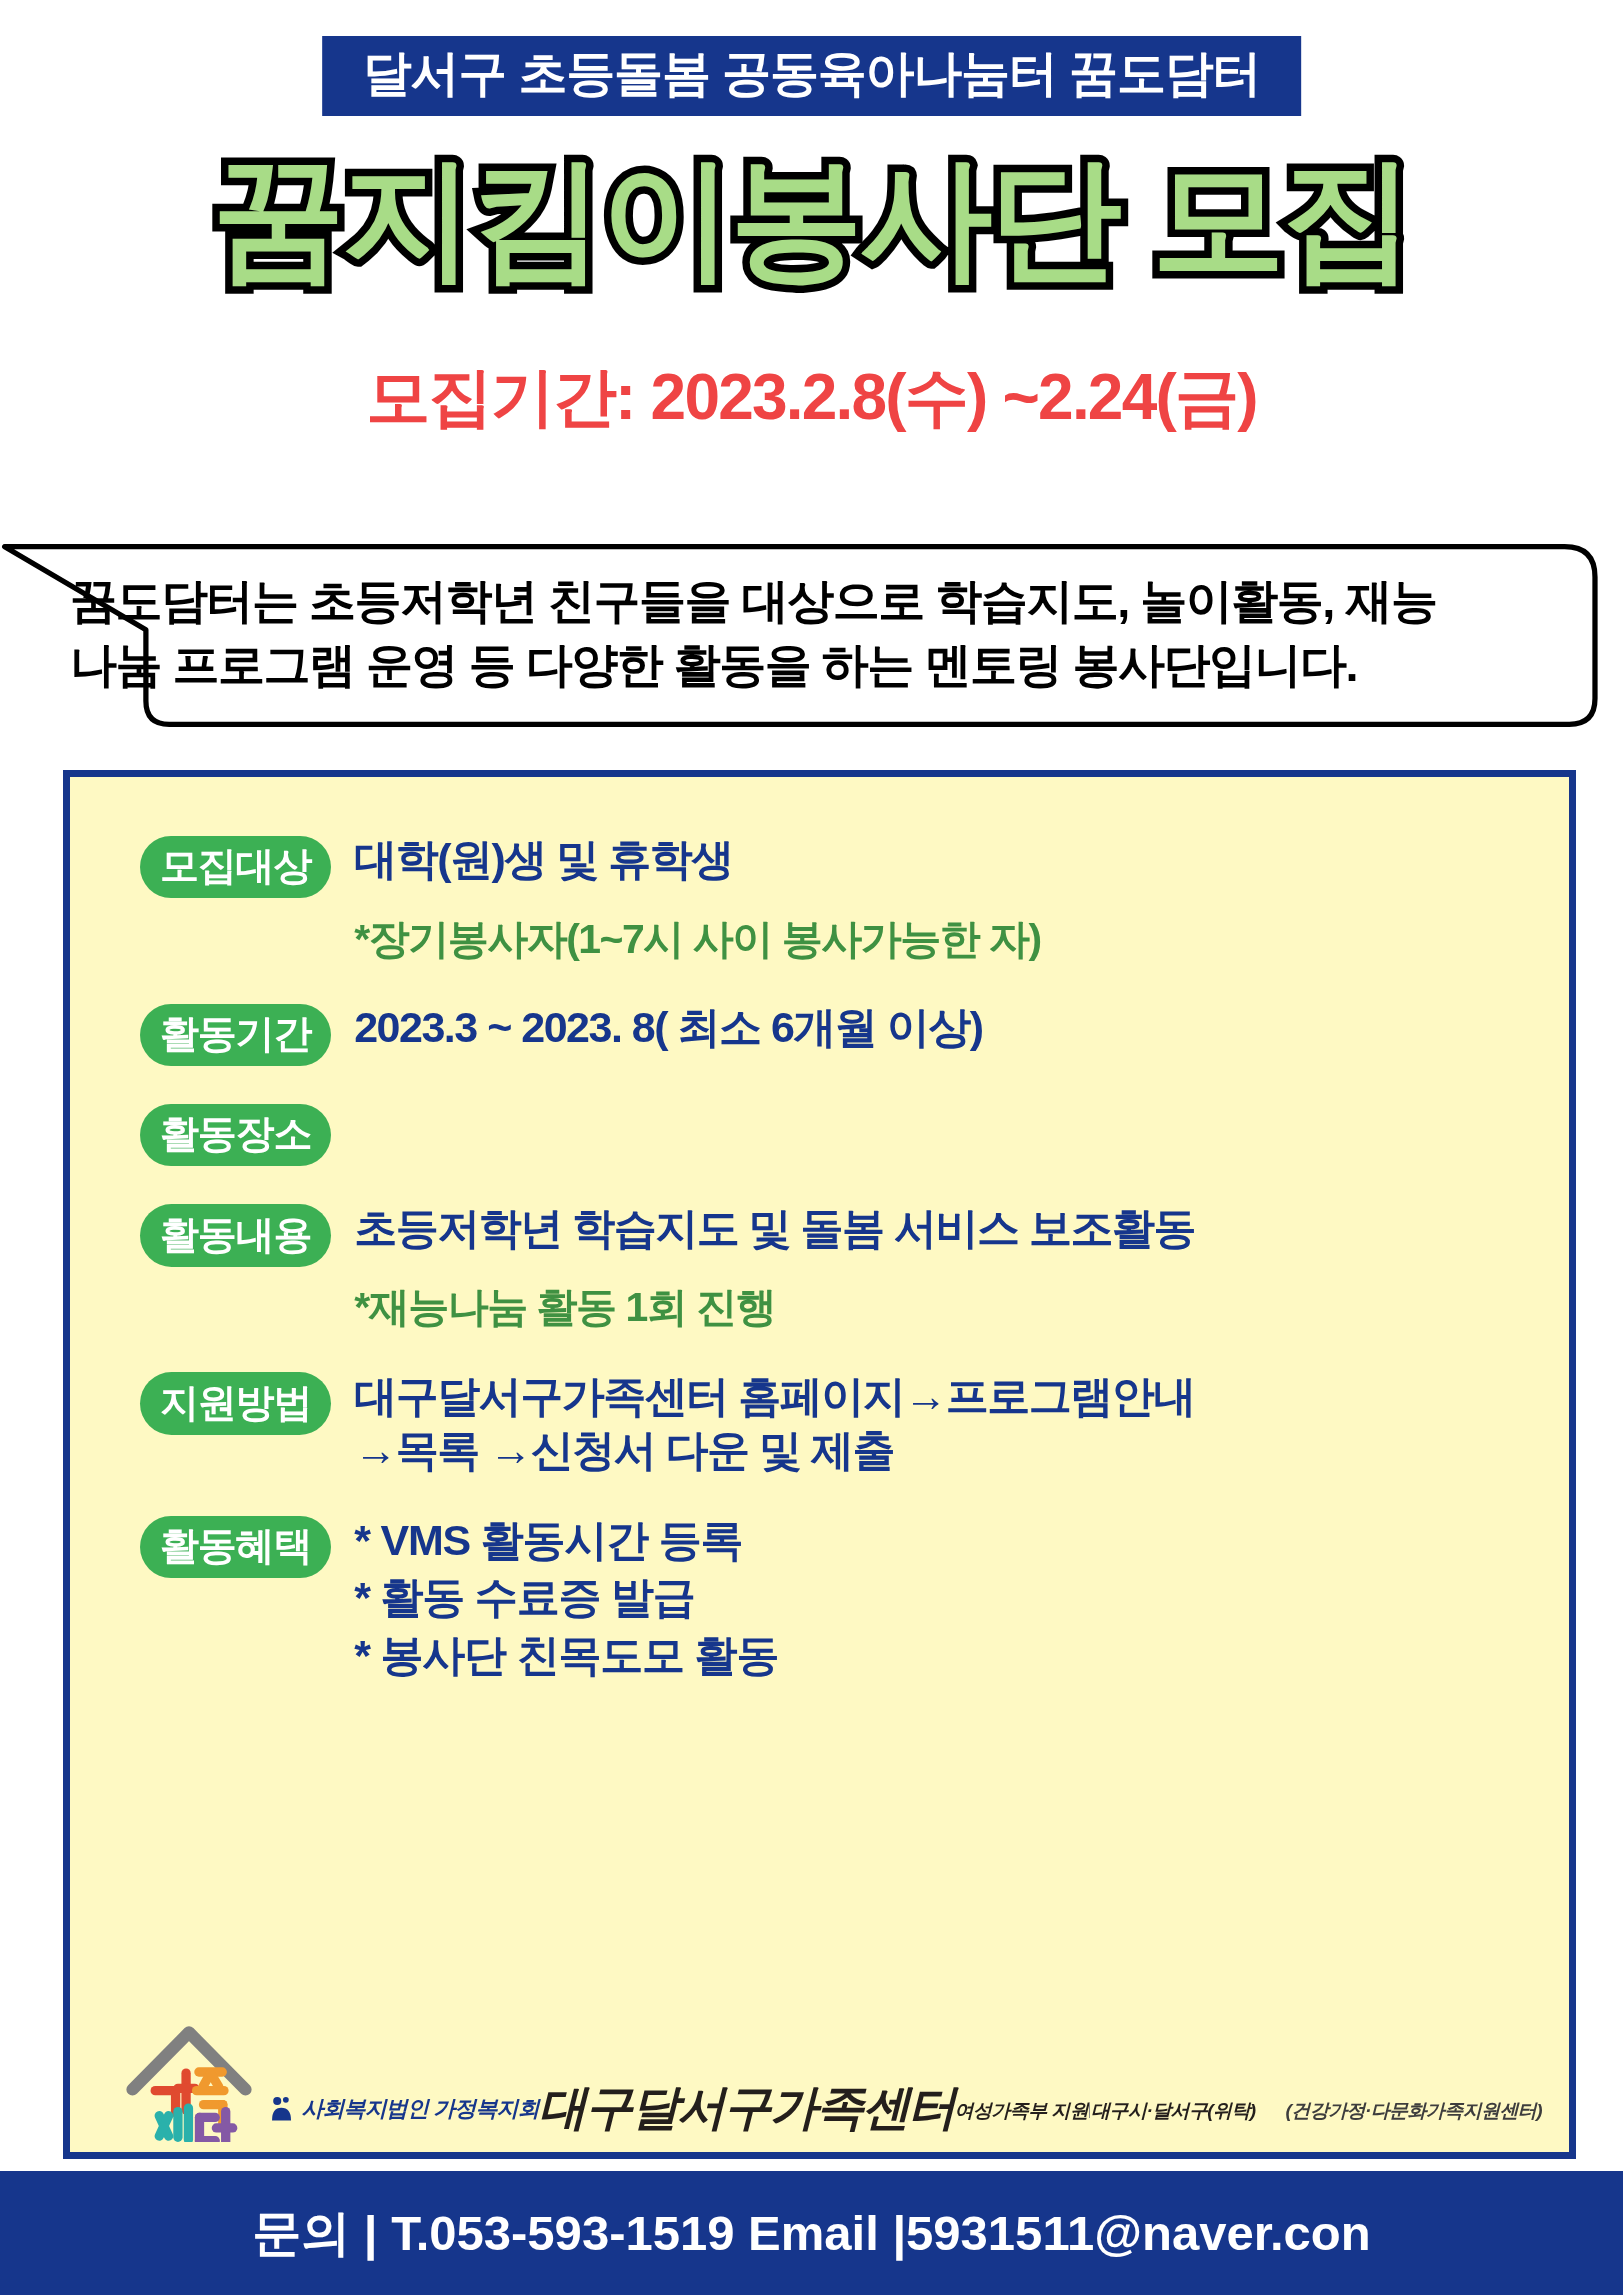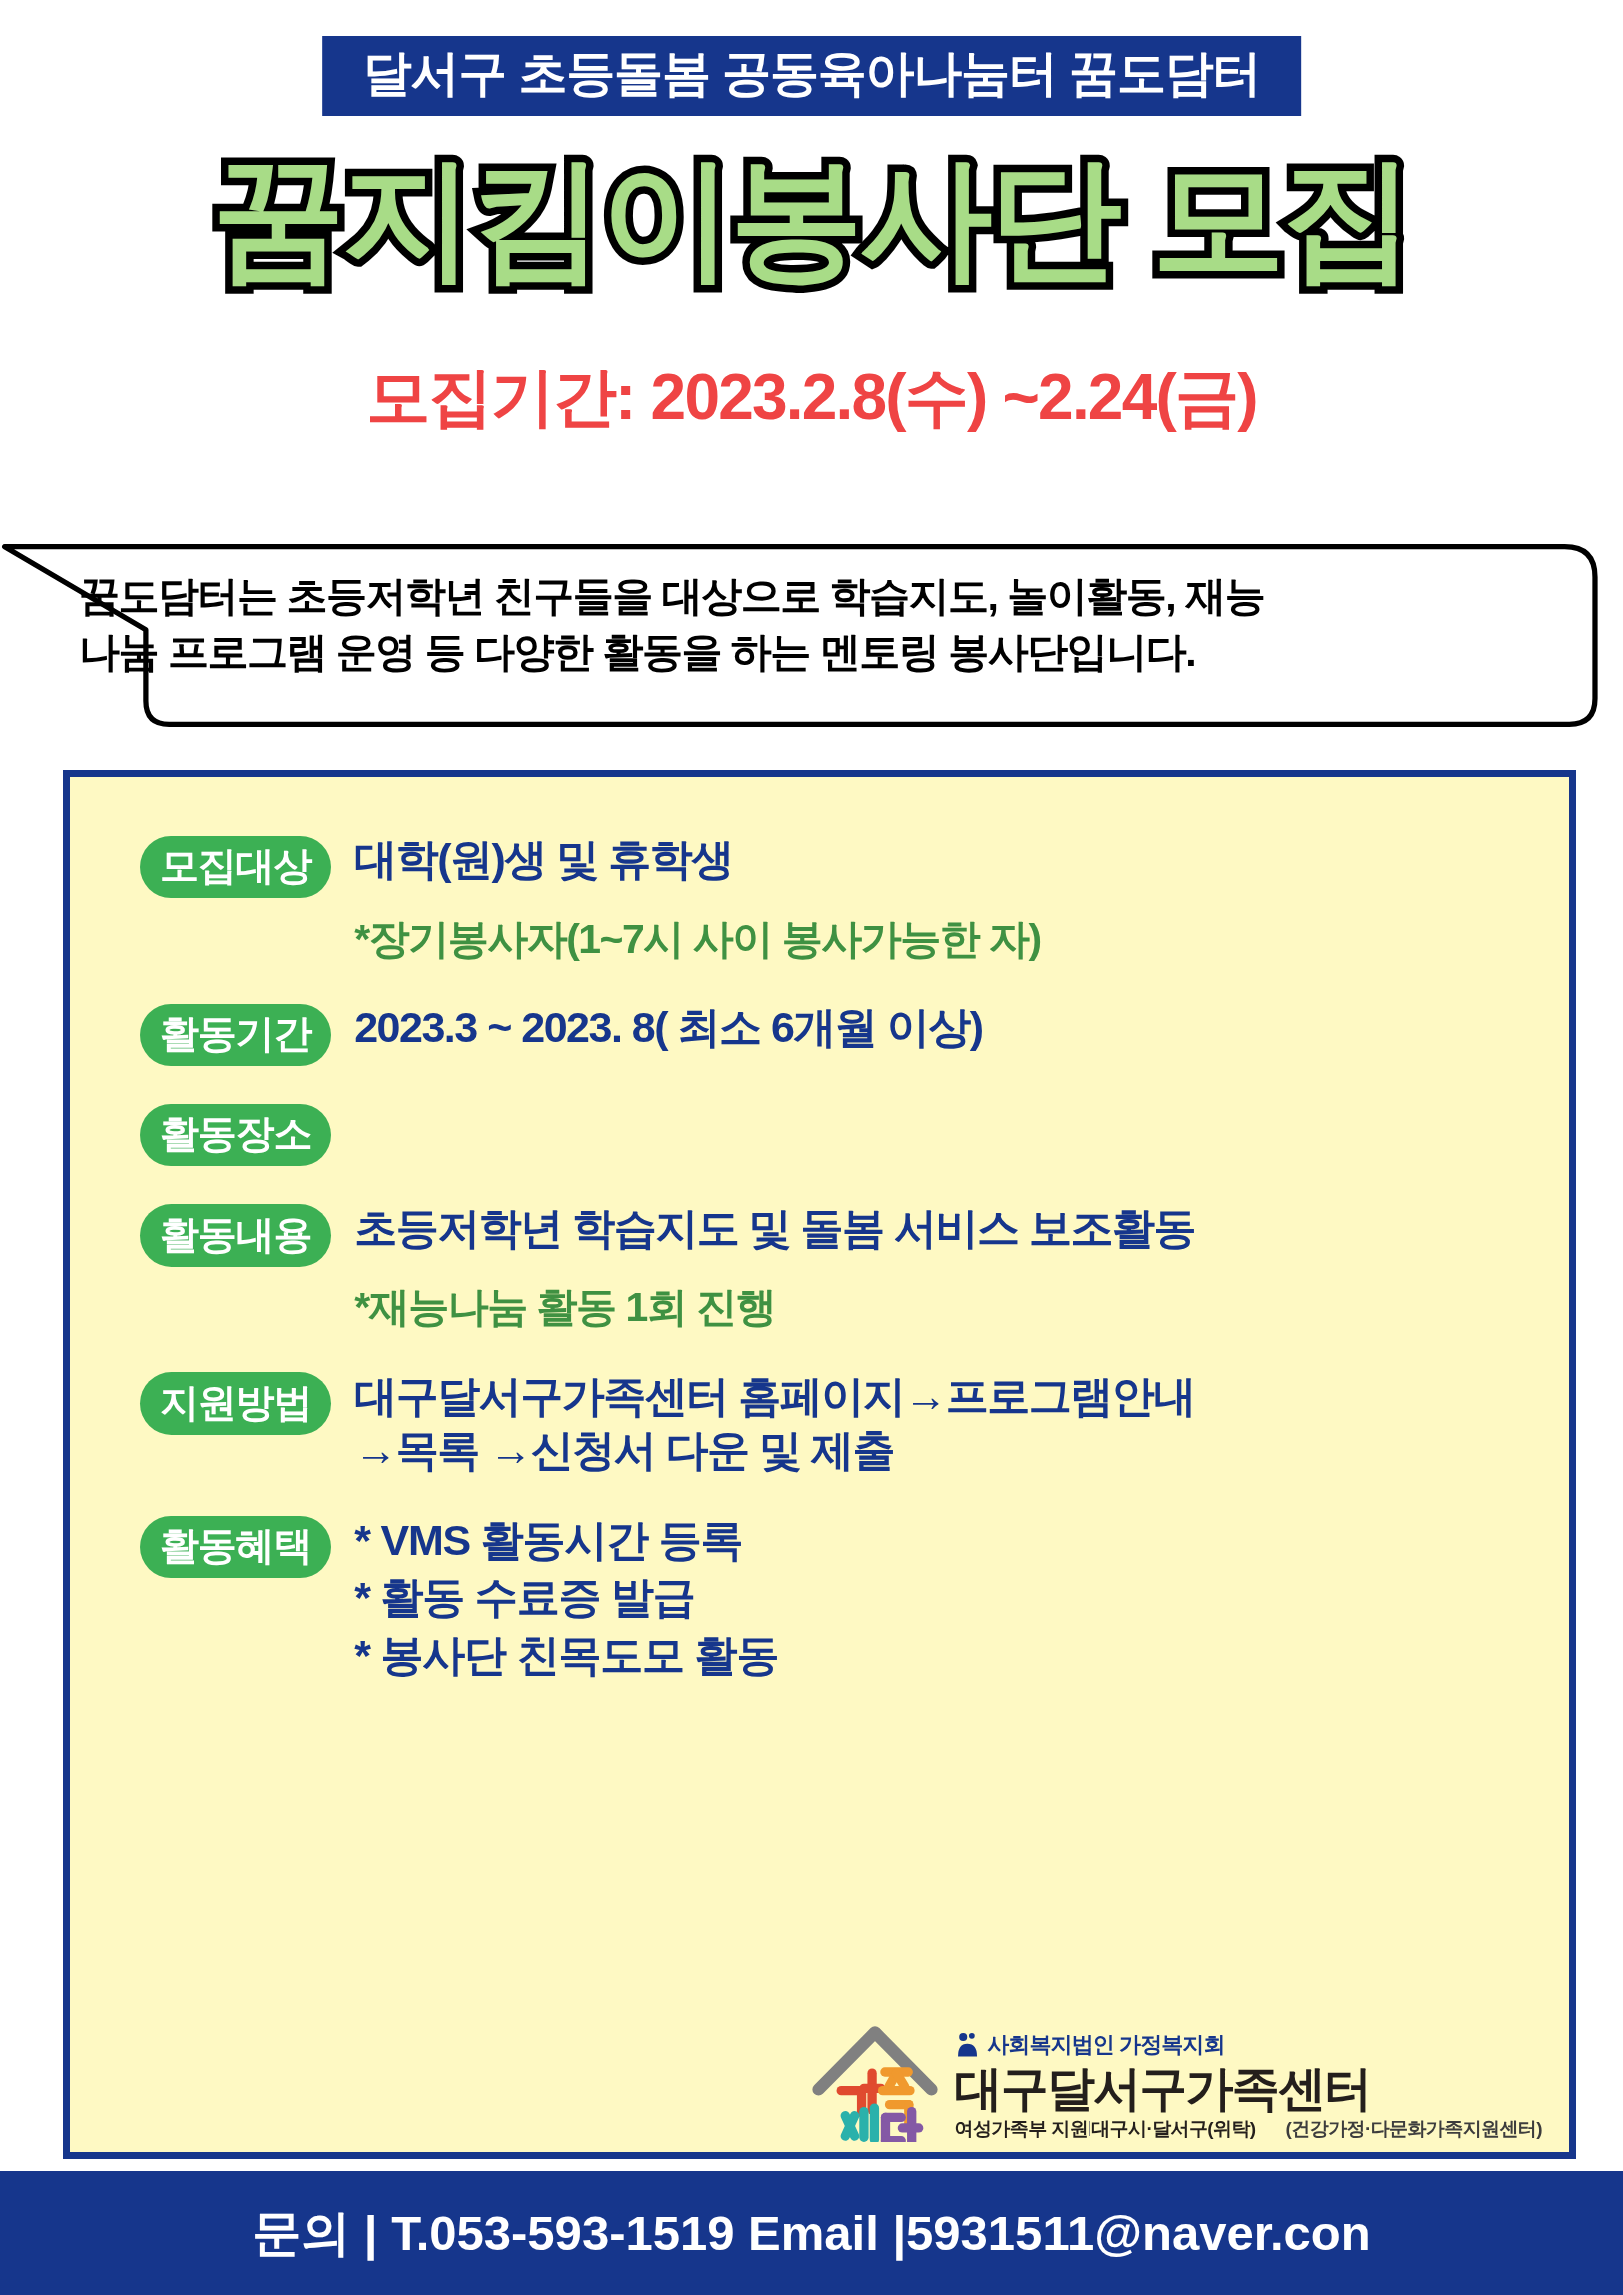--- a/index.html
+++ b/index.html
@@ -79,24 +79,24 @@
   }
   .speech-bubble-svg {
     position: absolute;
     left: 0;
     top: 0;
     width: 1623px;
     height: 187px;
   }
   .speech-bubble-text {
     position: absolute;
-    left: 79px;
+    left: 70px;
     top: 27px;
     width: 1447px;
-    font-size: 41px;
+    font-size: 47px;
     font-weight: bold;
     letter-spacing: -1.5px;
     line-height: 1.36;
     color: #000000;
   }
 
   
   .content-box {
     position: absolute;
     left: 63px;
@@ -187,22 +187,23 @@
     align-items: flex-end;
     gap: 13px;
   }
   .house-logo {
     width: 134px;
     height: 140px;
     flex: 0 0 auto;
   }
   .logo-text-col {
     display: flex;
-    flex-direction: column;
+    flex-direction: row;
     padding-bottom: 3.5px;
+    font-style: italic;
   }
   .logo-line1 {
     display: flex;
     align-items: center;
     gap: 8.2px;
     margin-bottom: 3.5px;
   }
   .logo-mark-svg { width: 24.5px; height: 30px; flex: 0 0 auto; }
   .logo-org {
     font-size: 22px;

